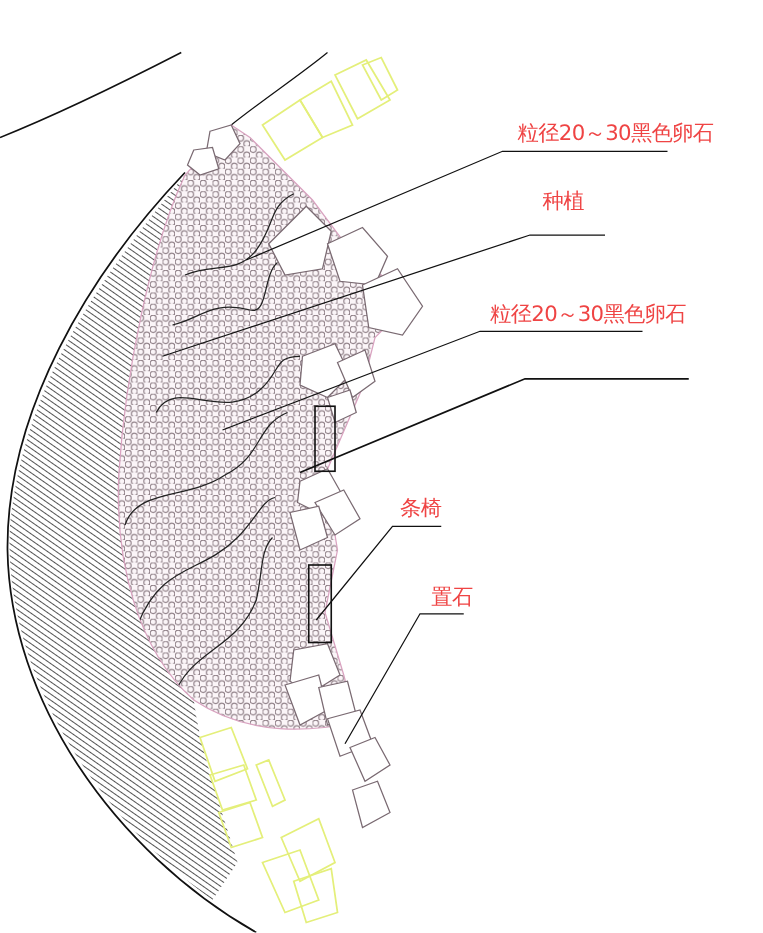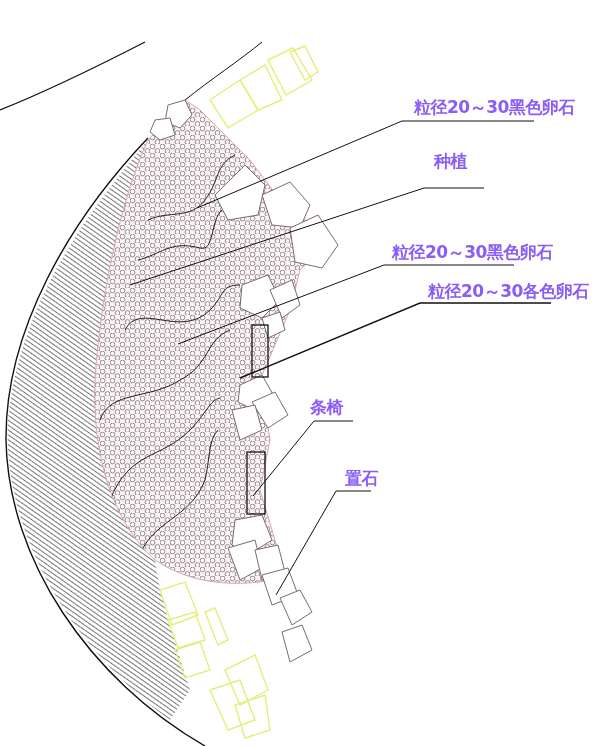--- a/index.html
+++ b/index.html
@@ -1,21 +1,21 @@
 <!DOCTYPE html>
 <html><head>
 <meta charset="utf-8">
 <style>
   html, body { margin:0; padding:0; background:#ffffff; }
   body { width:610px; height:746px; overflow:hidden; position:relative;
          font-family:"DejaVu Sans", "Liberation Sans", sans-serif; }
   #stage { position:absolute; left:0; top:0; width:610px; height:746px; }
   svg { display:block; }
-  .label { position:absolute; font-size:17px; color:#8b5cf6; white-space:nowrap; line-height:1;
-           font-family:"DejaVu Sans", "Liberation Sans", sans-serif; letter-spacing:-0.5px;font-weight:bold; }
+  .label { position:absolute; font-size:17px; color:#ef4444; white-space:nowrap; line-height:1;
+           font-family:"DejaVu Sans", "Liberation Sans", sans-serif; letter-spacing:-0.5px; }
 </style>
 </head>
 <body>
 
 <div id="stage">
   <svg width="610" height="746" viewBox="0 0 610 746" xmlns="http://www.w3.org/2000/svg">
     <defs>
       <pattern id="pebbles" x="0" y="0" width="10" height="9" patternUnits="userSpaceOnUse">
         <rect width="10" height="9" fill="#fbf5f8"></rect>
         <circle cx="2.5" cy="2.5" r="2.4" fill="none" stroke="#8a7a82" stroke-width="0.9"></circle>
@@ -96,16 +96,15 @@
       <polyline points="514,265 384,265 178,344"></polyline>
       <polyline points="551,303 420,303 240,378" stroke-width="1.4"></polyline>
       <polyline points="353,421 314,421 253,496"></polyline>
       <polyline points="371,491 336,491 276,595"></polyline>
     </g>
   </svg>
 
   <div class="label" style="left:414px; top:99px;">粒径20～30黑色卵石</div>
   <div class="label" style="left:434px; top:153px;">种植</div>
   <div class="label" style="left:392px; top:244px;">粒径20～30黑色卵石</div>
-  <div class="label" style="left:428px; top:283px;">粒径20～30各色卵石</div>
-  <div class="label" style="left:310px; top:399px;">条椅</div>
+  <div class="label" style="left:320px; top:399px;">条椅</div>
   <div class="label" style="left:345px; top:470px;">置石</div>
 </div>
 
 </body></html>

